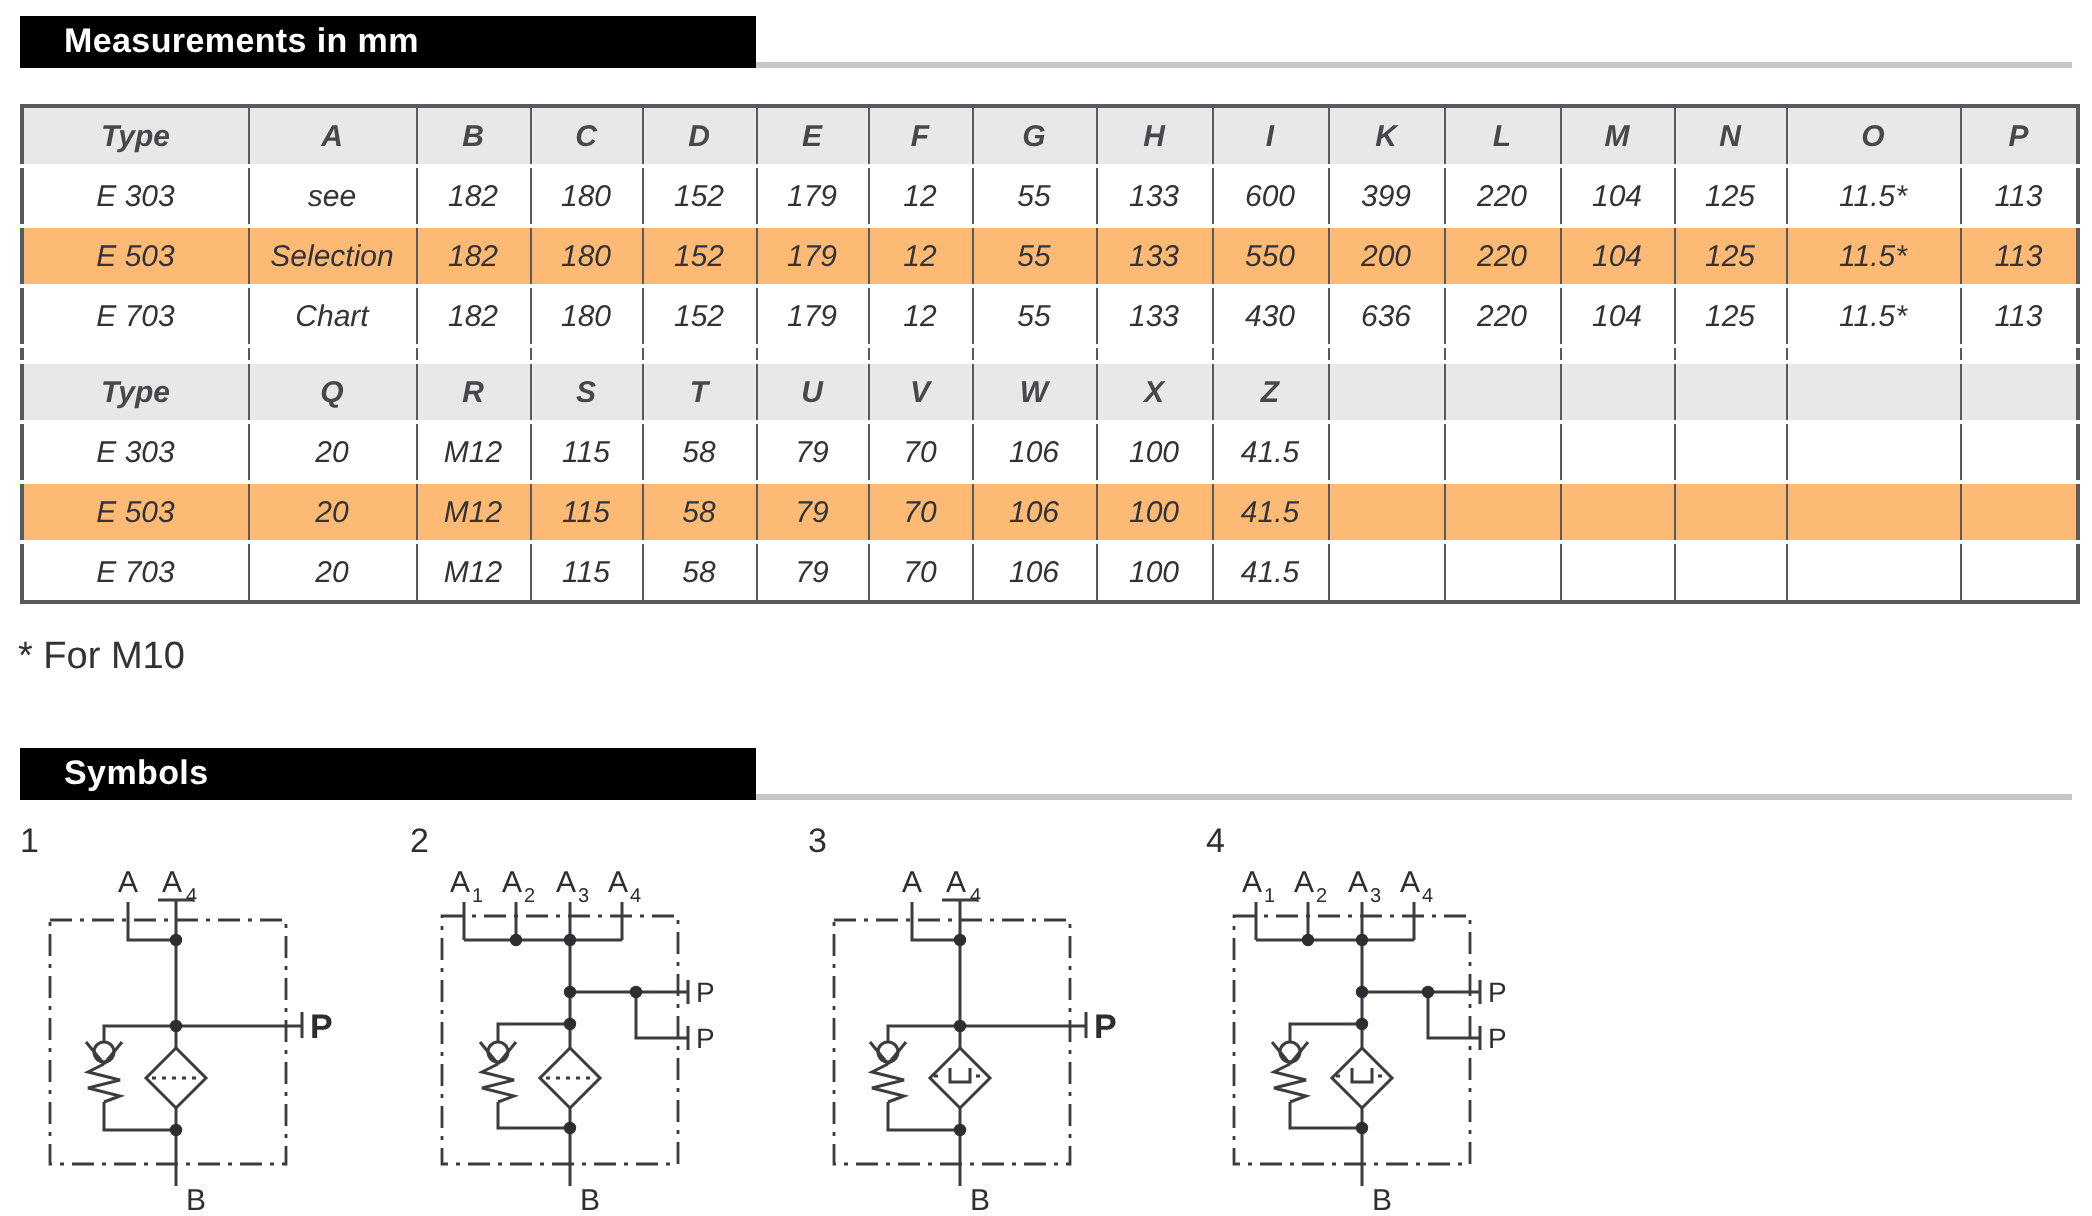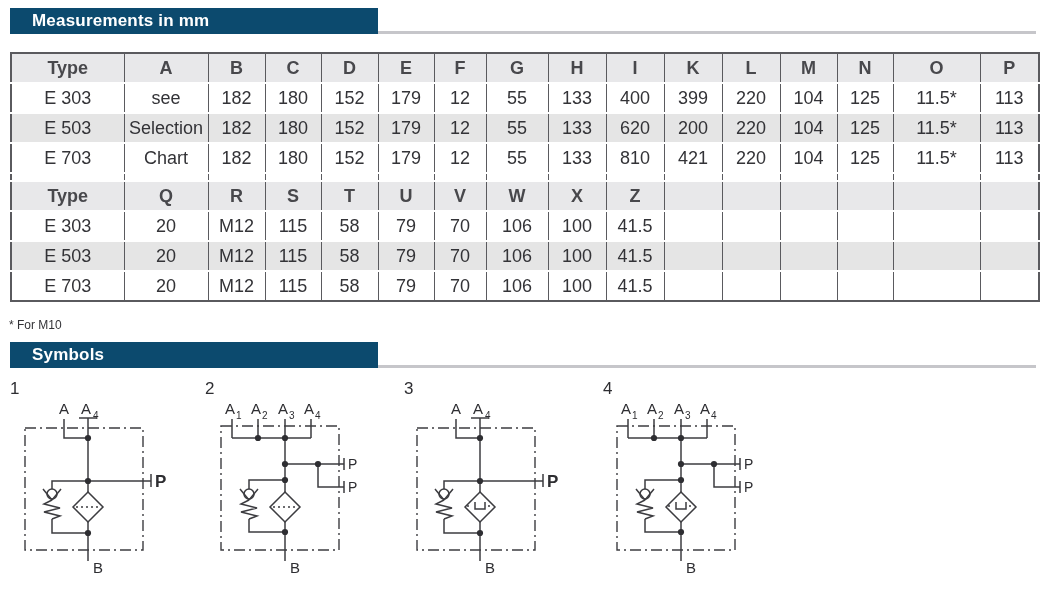--- a/index.html
+++ b/index.html
@@ -1,29 +1,29 @@
 <!DOCTYPE html>
 <html><head>
 <meta charset="utf-8">
 <style>
   html,body{margin:0;padding:0;}
   body{width:1046px;height:608px;background:#ffffff;font-family:"Liberation Sans","DejaVu Sans",sans-serif;overflow:hidden;position:relative;}
   .section-header{display:flex;align-items:flex-end;margin:8px 10px 0 10px;height:26px;}
-  .bar{background:#0c4a6e;color:#ffffff;font-weight:bold;font-size:17px;width:368px;height:26px;line-height:26px;padding-left:22px;box-sizing:border-box;letter-spacing:0.2px;}
+  .bar{background:#000000;color:#ffffff;font-weight:bold;font-size:17px;width:368px;height:26px;line-height:26px;padding-left:22px;box-sizing:border-box;letter-spacing:0.2px;}
   .rule{flex:1;height:3px;background:#c6c6ca;}
-  table{margin:18px 0 0 10px;border-collapse:collapse;table-layout:fixed;width:1028px;font-size:18px;color:#333337;border:2px solid #5a5a5e;}
+  table{margin:18px 0 0 10px;border-collapse:collapse;table-layout:fixed;width:1028px;font-size:15px;color:#333337;border:2px solid #5a5a5e;font-style:italic;}
   th,td{border-right:1px solid #5a5a5e;text-align:center;padding:0;height:28px;font-weight:normal;overflow:hidden;white-space:nowrap;}
   th:last-child,td:last-child{border-right:none;}
   tr.hdr th{background:#e8e8ea;color:#48484c;font-weight:bold;}
   tr.hdr2 th{border-top:2px solid #ffffff;}
   tr.data td{border-top:2px solid #ffffff;}
-  tr.alt td{background:#e5e5e5;}
+  tr.alt td{background:#fdba74;}
   tr.spacer td{height:6px;border-top:2px solid #ffffff;background:#ffffff;}
-  .footnote{margin:16px 0 0 9px;font-size:12px;color:#333337;}
-  .symbols-bar{margin-top:10px;}
+  .footnote{margin:16px 0 0 9px;font-size:19px;color:#333337;}
+  .symbols-bar{margin-top:34px;}
   .symbols-row{display:flex;margin-top:5px;align-items:flex-start;}
   svg text{font-family:"Liberation Sans","DejaVu Sans",sans-serif;fill:#2e2e32;}
   svg .num{font-size:17px;}
   svg .port{font-size:15px;}
   svg .sub{font-size:10px;}
   svg .pbold{font-size:17px;font-weight:bold;}
   svg .preg{font-size:14px;}
   svg path, svg circle.o, svg polyline{stroke:#3c3c40;stroke-width:1.5;fill:none;}
   svg .box{stroke-dasharray:11 4 2 4;stroke-width:1.4;}
   svg .dots{stroke-dasharray:2 3;}
@@ -78,58 +78,58 @@
   <tr class="data">
     <td>E 303</td>
         <td>see</td>
         <td>182</td>
         <td>180</td>
         <td>152</td>
         <td>179</td>
         <td>12</td>
         <td>55</td>
         <td>133</td>
-        <td>400</td>
+        <td>600</td>
         <td>399</td>
         <td>220</td>
         <td>104</td>
         <td>125</td>
         <td>11.5*</td>
         <td>113</td>
   </tr>
   <tr class="data alt">
     <td>E 503</td>
         <td>Selection</td>
         <td>182</td>
         <td>180</td>
         <td>152</td>
         <td>179</td>
         <td>12</td>
         <td>55</td>
         <td>133</td>
-        <td>620</td>
+        <td>550</td>
         <td>200</td>
         <td>220</td>
         <td>104</td>
         <td>125</td>
         <td>11.5*</td>
         <td>113</td>
   </tr>
   <tr class="data">
     <td>E 703</td>
         <td>Chart</td>
         <td>182</td>
         <td>180</td>
         <td>152</td>
         <td>179</td>
         <td>12</td>
         <td>55</td>
         <td>133</td>
-        <td>810</td>
-        <td>421</td>
+        <td>430</td>
+        <td>636</td>
         <td>220</td>
         <td>104</td>
         <td>125</td>
         <td>11.5*</td>
         <td>113</td>
   </tr>
   <tr class="spacer">
     <td></td>
         <td></td>
         <td></td>

